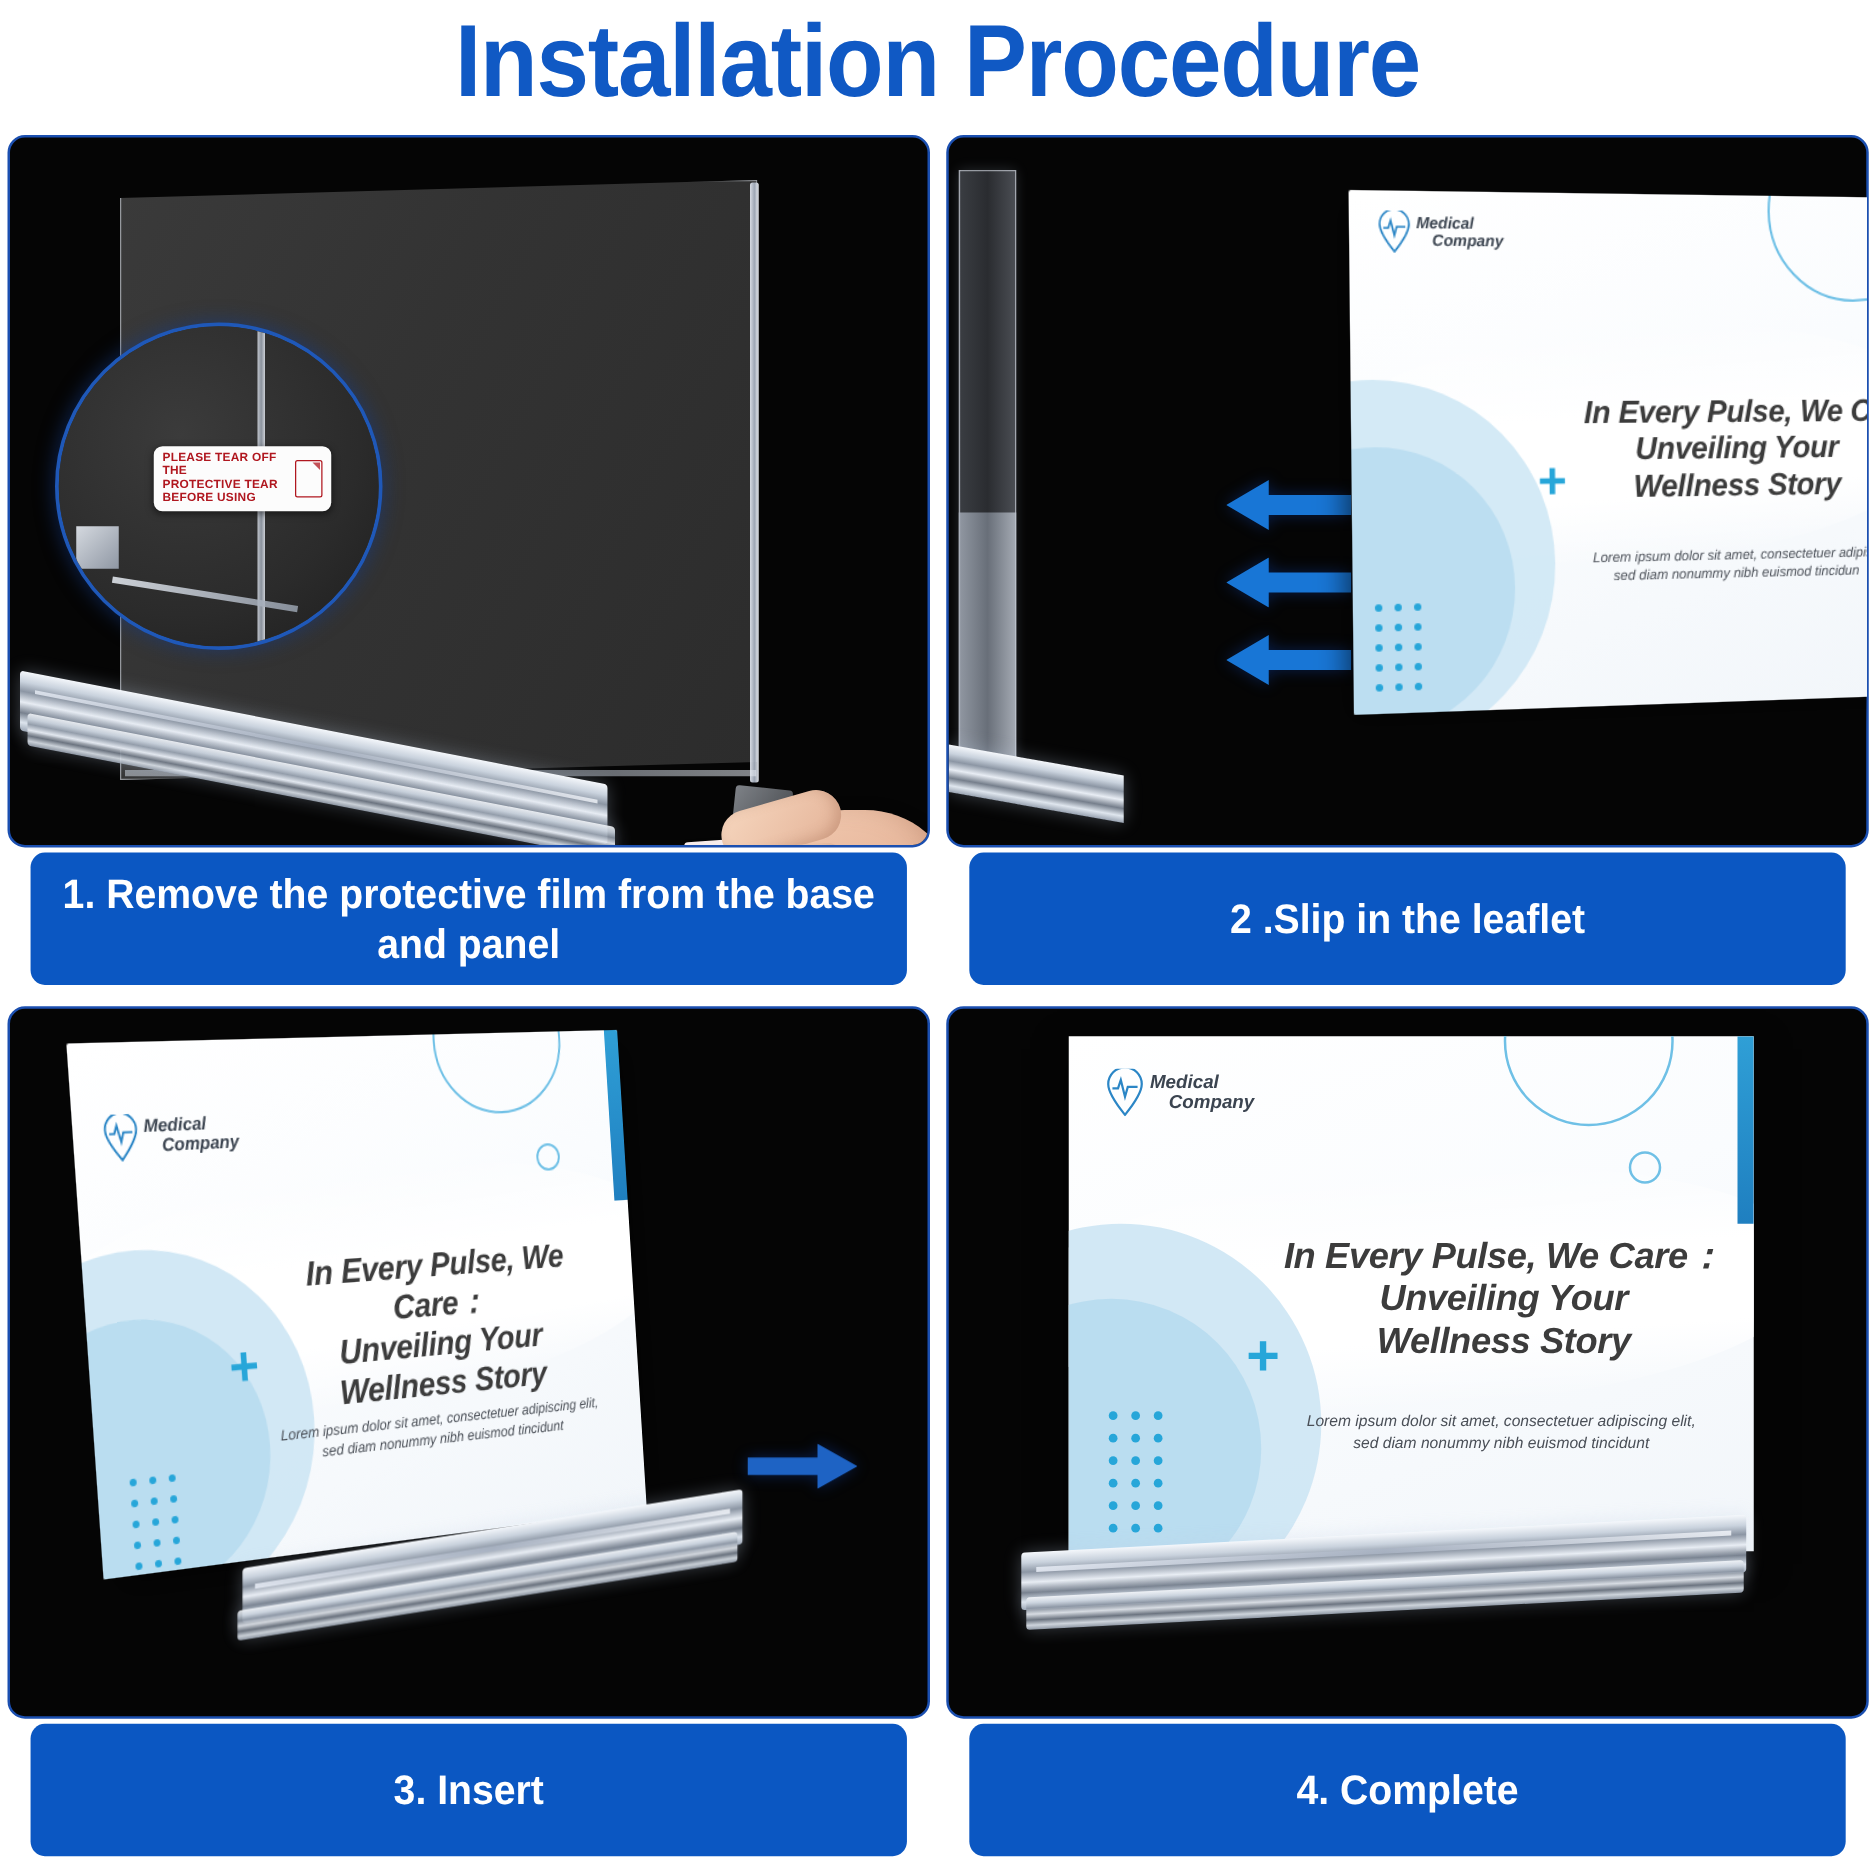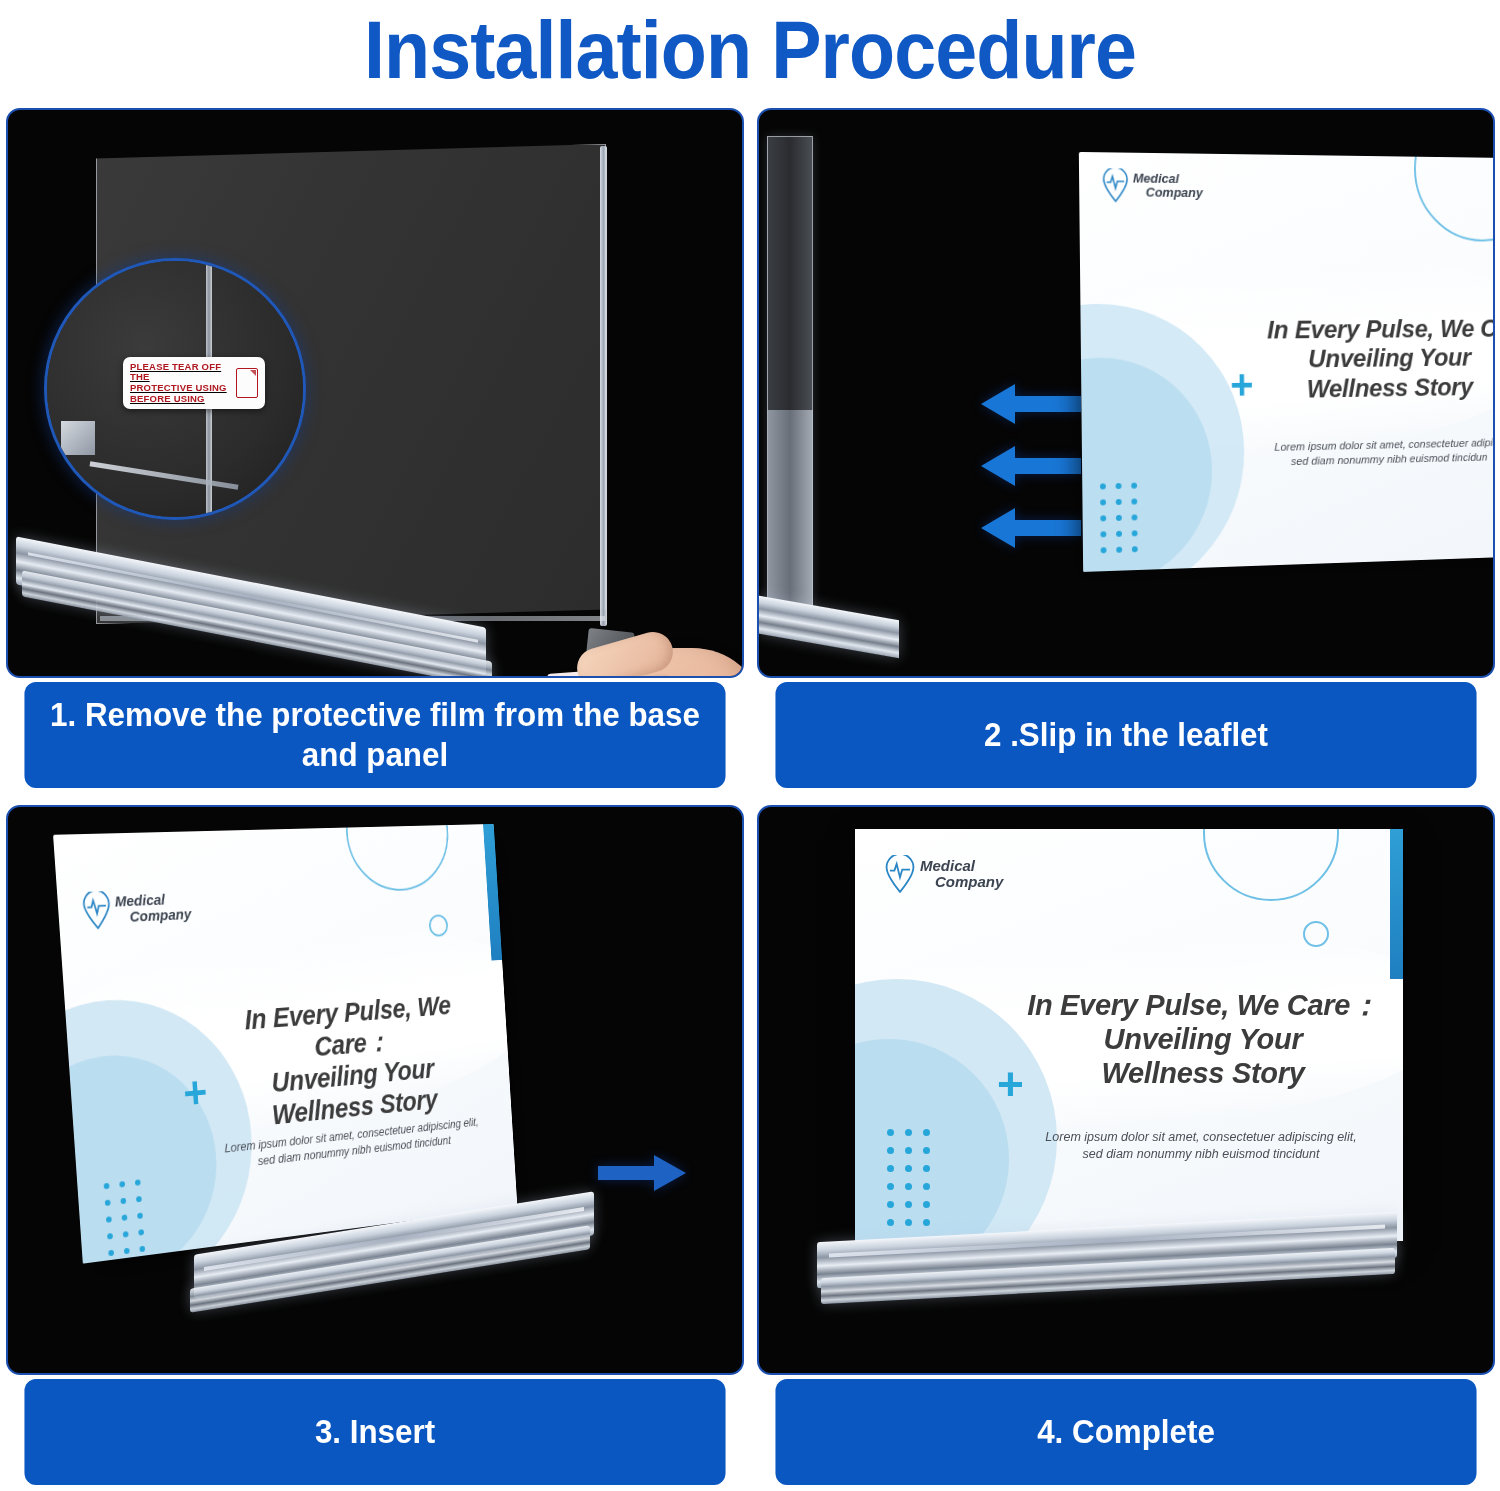--- a/index.html
+++ b/index.html
@@ -161,24 +161,24 @@
         <div class="base-bar" style="left:8px; top:472px; width:470px; height:48px;
                     transform:skewY(11deg); border-radius:3px;"></div>
         <div class="base-bar" style="left:14px; top:506px; width:470px; height:26px;
                     transform:skewY(11deg); border-radius:3px; opacity:.9;"></div>
         <div class="edge-glow" style="left:20px; top:486px; width:450px; height:3px; transform:skewY(11deg); opacity:.8;"></div>
 
         <div class="magnifier" style="left:36px; top:148px; width:262px; height:262px;">
           <div class="mag-inner"></div>
           <div class="mag-edge"></div>
 
-          <div class="sticker" style="left:76px; top:96px; width:142px; height:52px;text-decoration:underline;">
+          <div class="sticker" style="left:76px; top:96px; width:142px; height:52px;">
             <div class="sticker-text" style="font-size:9.5px;">
               <div>PLEASE TEAR OFF THE</div>
-              <div>PROTECTIVE USING</div>
+              <div>PROTECTIVE TEAR</div>
               <div>BEFORE USING</div>
             </div>
             <div class="sticker-icon" style="width:22px; height:30px;"></div>
           </div>
 
           <div style="position:absolute; left:14px; top:160px; width:34px; height:34px;
                       background:linear-gradient(135deg,#e7ecf3,#9aa3b1); opacity:.9;"></div>
           <div style="position:absolute; left:42px; top:212px; width:150px; height:5px;
                       background:linear-gradient(90deg,#e8edf4,#98a1ae); transform:rotate(9deg); opacity:.85;"></div>
         </div>

